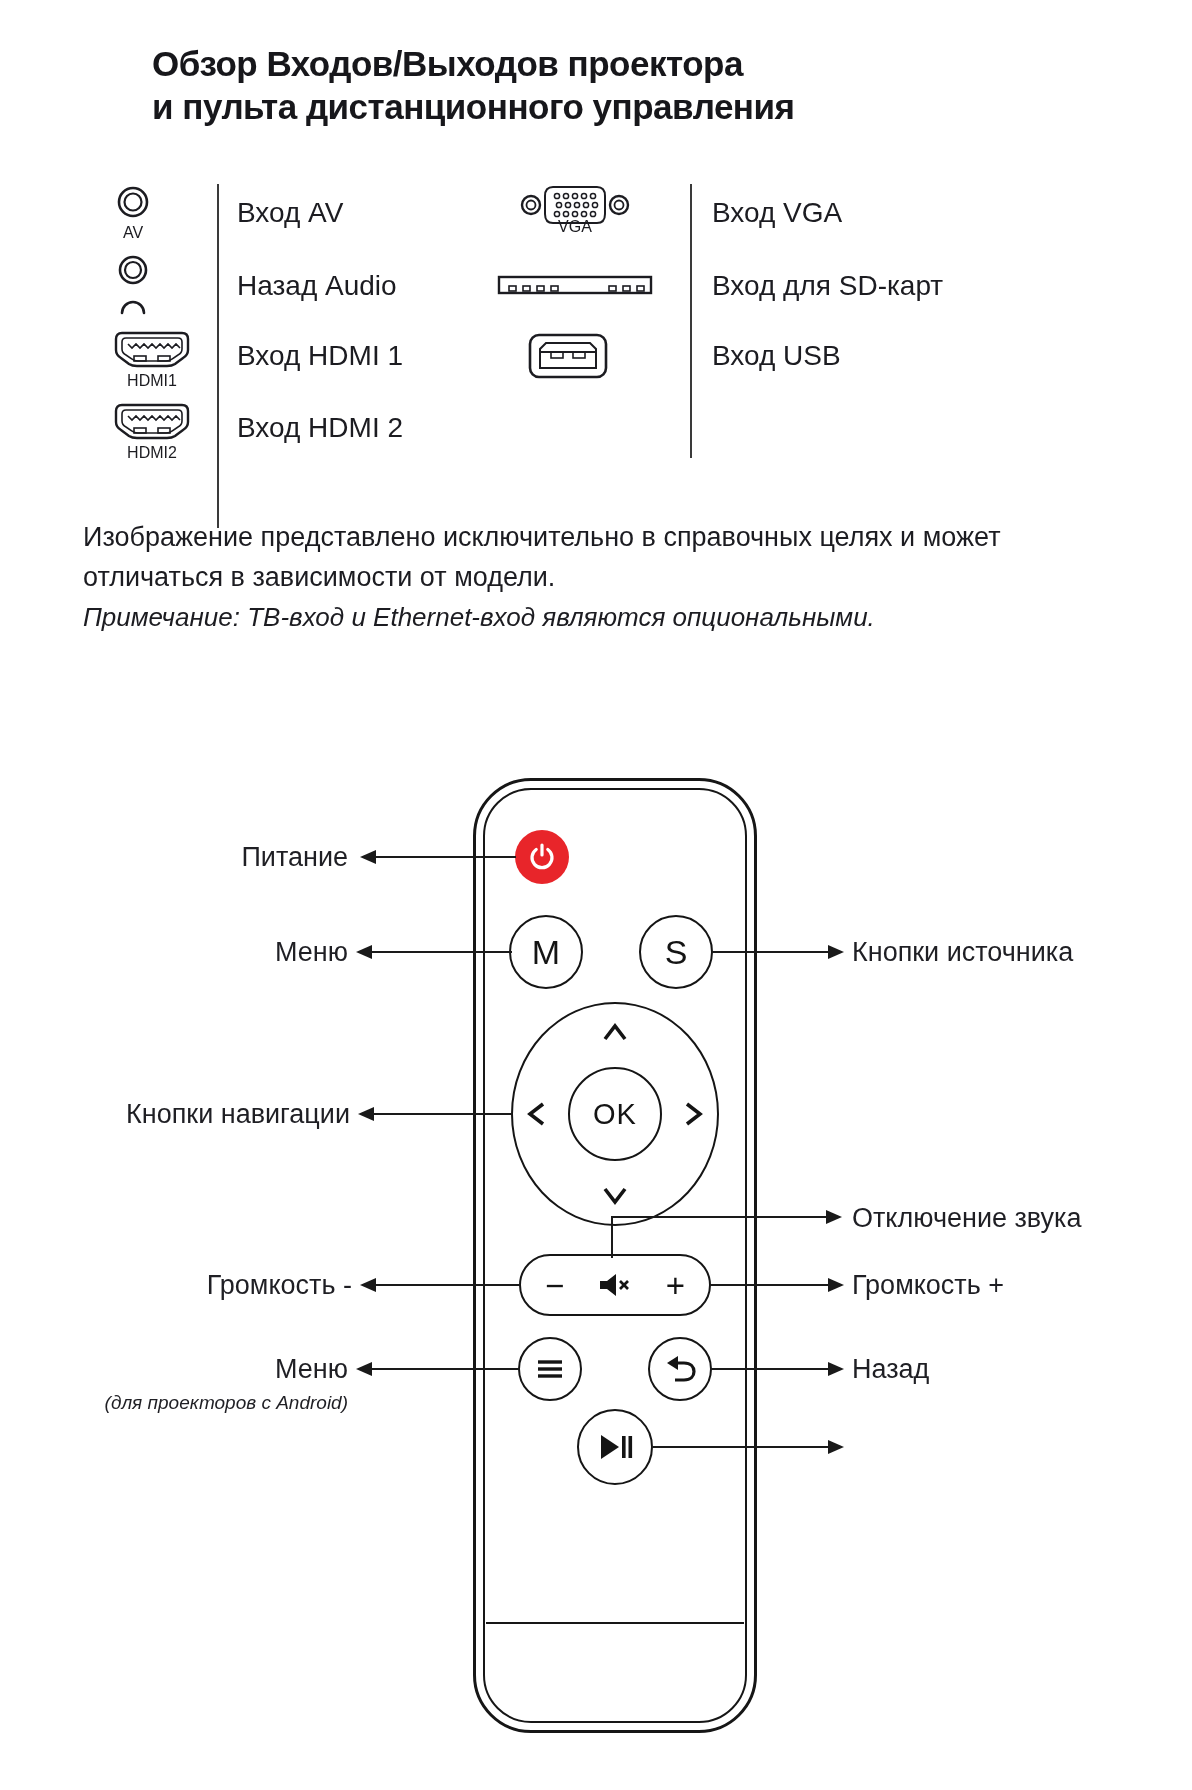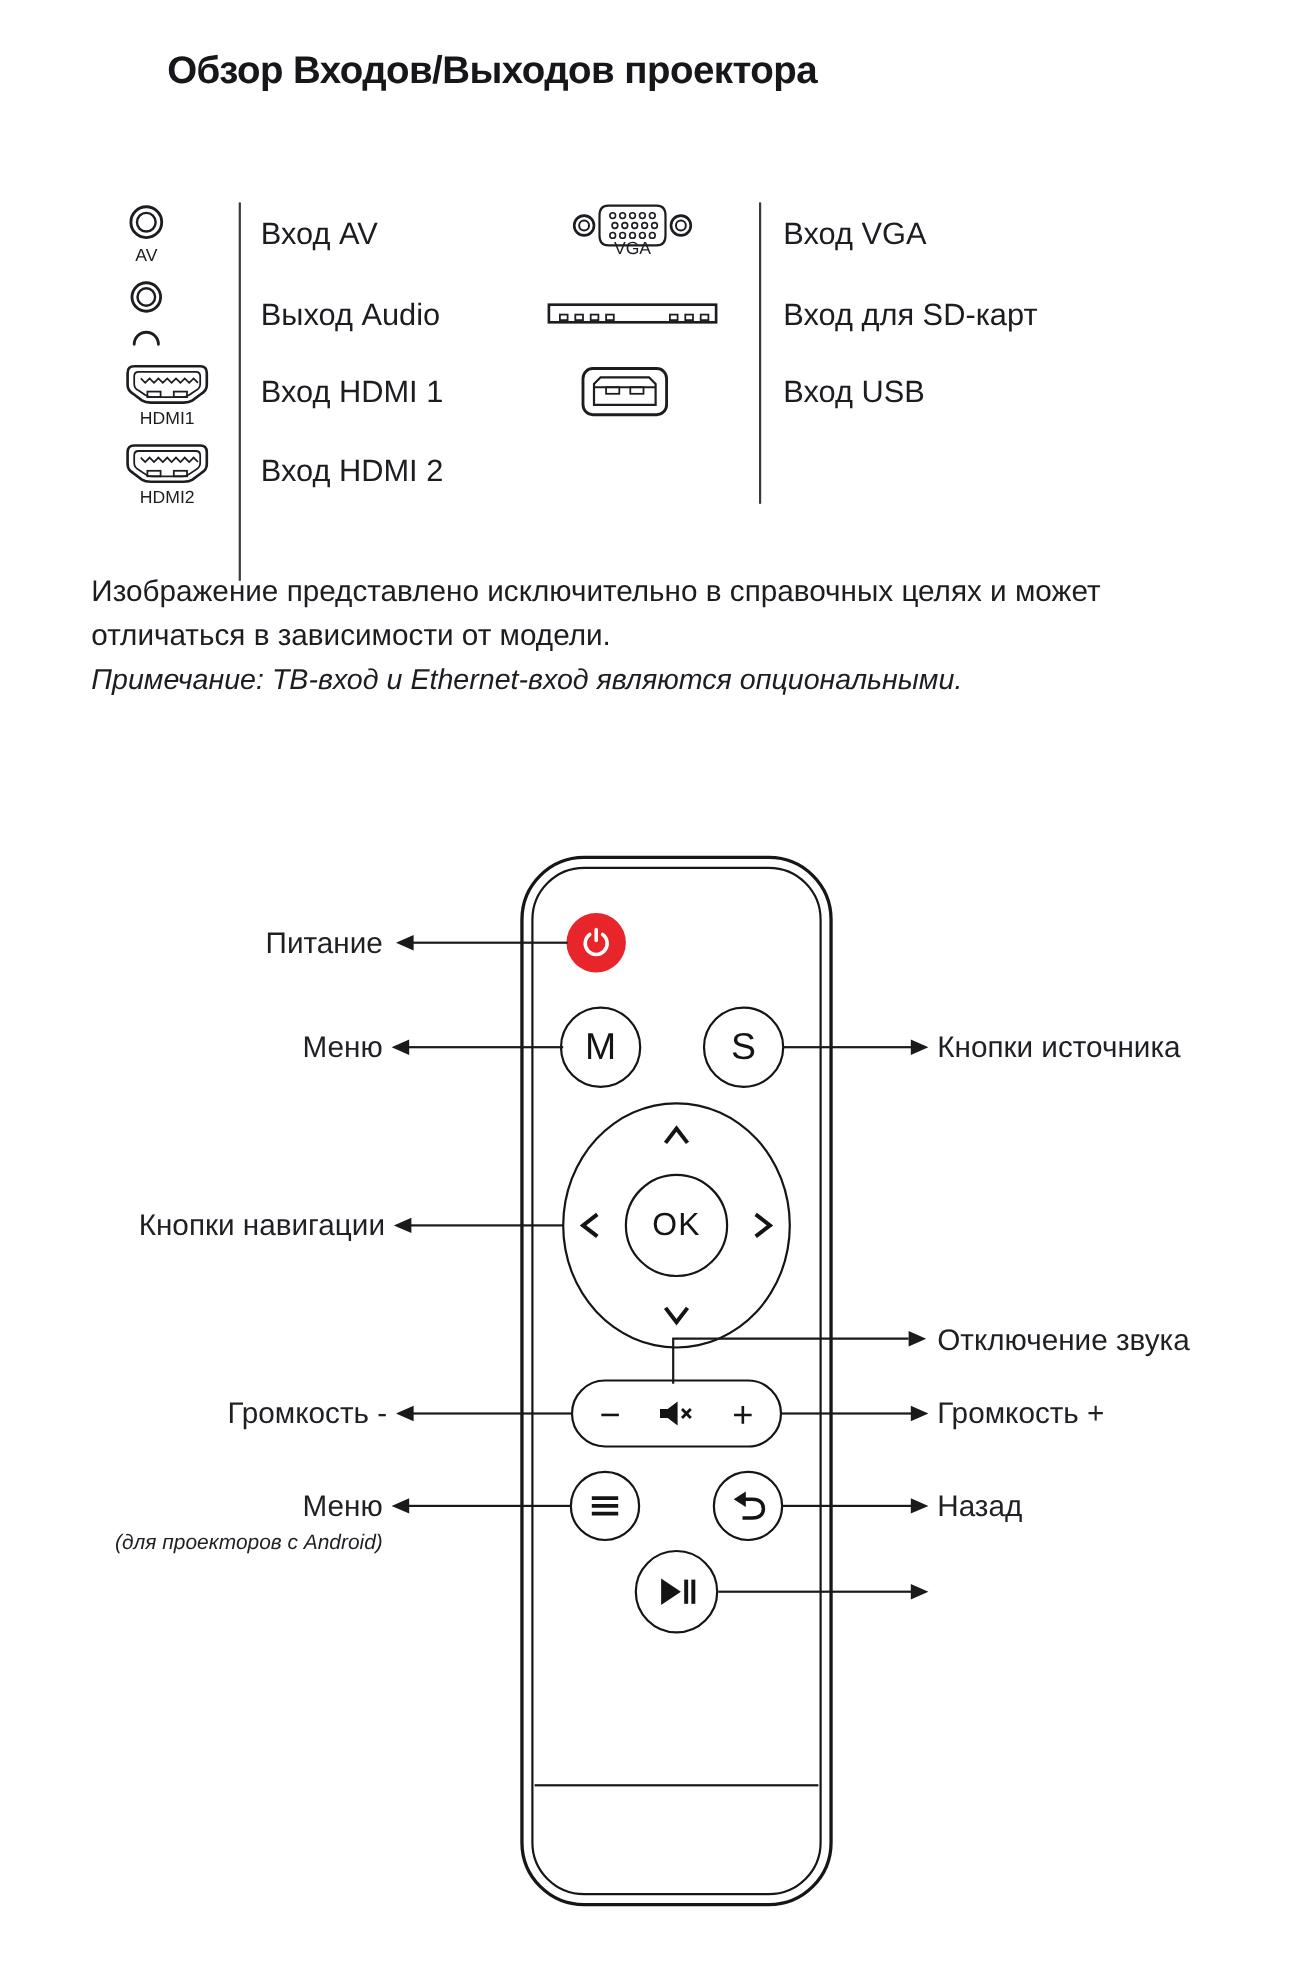--- a/index.html
+++ b/index.html
@@ -42,41 +42,42 @@
   .arrow.to-right .head{right:0;border-left:16px solid #1a1a1a;}
   svg{display:block;}
 </style>
 </head>
 <body>
 
 <div class="page">
 
   <div class="abs title">
     <div>Обзор Входов/Выходов проектора</div>
+    <div>и пульта дистанционного управления</div>
   </div>
 
   <div class="abs vdiv" style="left:217px;top:184px;height:344px;"></div>
 
   <div class="abs" style="left:115px;top:184px;">
     <svg width="36" height="36" viewBox="0 0 36 36">
       <circle cx="18" cy="18" r="14" fill="none" stroke="#1c1c21" stroke-width="2.6"></circle>
       <circle cx="18" cy="18" r="8.5" fill="none" stroke="#1c1c21" stroke-width="2.2"></circle>
     </svg>
   </div>
   <div class="abs icon-sub" style="left:108px;top:224px;width:50px;">AV</div>
   <div class="abs io-label" style="left:237px;top:198px;">Вход AV</div>
 
   <div class="abs" style="left:115px;top:255px;">
     <svg width="36" height="62" viewBox="0 0 36 62">
       <circle cx="18" cy="15" r="13" fill="none" stroke="#1c1c21" stroke-width="2.6"></circle>
       <circle cx="18" cy="15" r="8" fill="none" stroke="#1c1c21" stroke-width="2.2"></circle>
       <path d="M 7 58 A 11 11 0 0 1 29 58" fill="none" stroke="#1c1c21" stroke-width="2.6" stroke-linecap="round"></path>
     </svg>
   </div>
-  <div class="abs io-label" style="left:237px;top:271px;">Выход Audio</div>
+  <div class="abs io-label" style="left:237px;top:271px;">Назад Audio</div>
 
   <div class="abs" style="left:112px;top:330px;">
     <svg width="80" height="40" viewBox="0 0 80 40">
       <path d="M10 3 H70 Q76 3 76 9 V20 Q76 25 71 28 L63 34 Q60 36 55 36 H25 Q20 36 17 34 L9 28 Q4 25 4 20 V9 Q4 3 10 3 Z" fill="none" stroke="#1c1c21" stroke-width="2.4"></path>
       <path d="M14 8 H66 Q70 8 70 12 V19 Q70 23 66 25 L60 29 Q58 31 54 31 H26 Q22 31 20 29 L14 25 Q10 23 10 19 V12 Q10 8 14 8 Z" fill="none" stroke="#1c1c21" stroke-width="1.6"></path>
       <path d="M16 14 l4 4 4 -4 4 4 4 -4 4 4 4 -4 4 4 4 -4 4 4 4 -4 4 4 4 -4 4 4" fill="none" stroke="#1c1c21" stroke-width="1.6"></path>
       <rect x="22" y="26" width="12" height="5" fill="none" stroke="#1c1c21" stroke-width="1.6"></rect>
       <rect x="46" y="26" width="12" height="5" fill="none" stroke="#1c1c21" stroke-width="1.6"></rect>
     </svg>
   </div>

